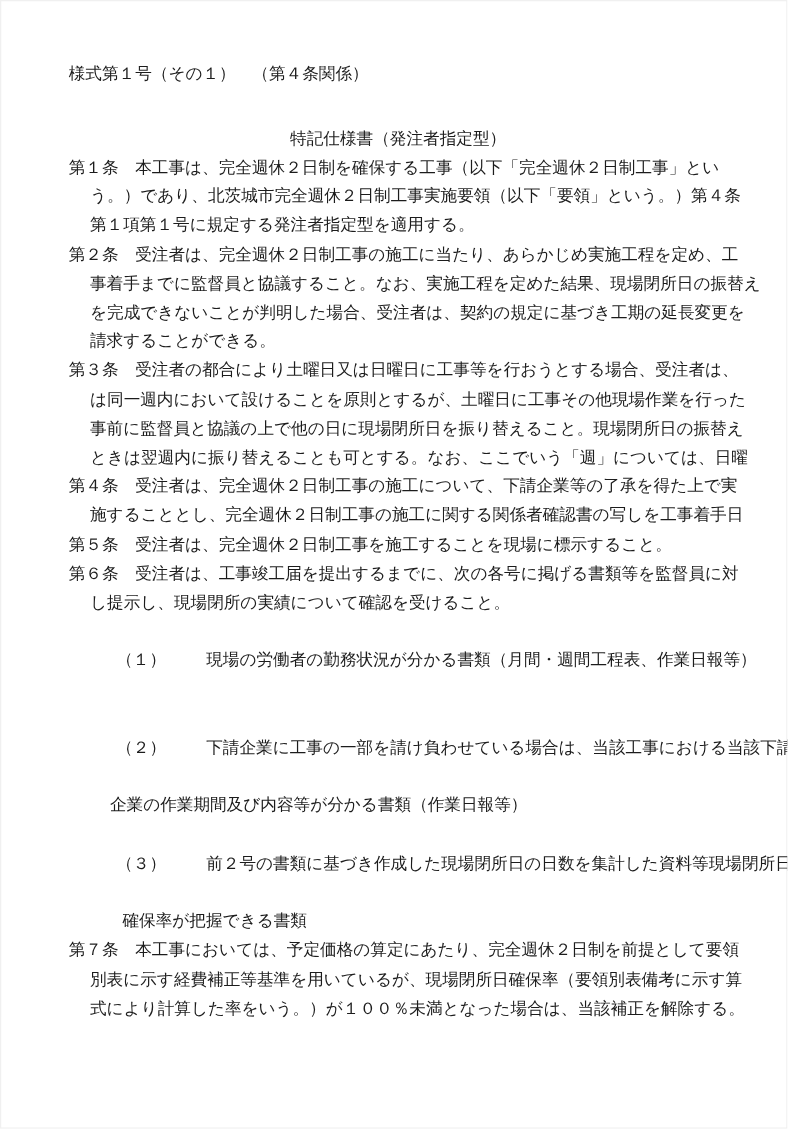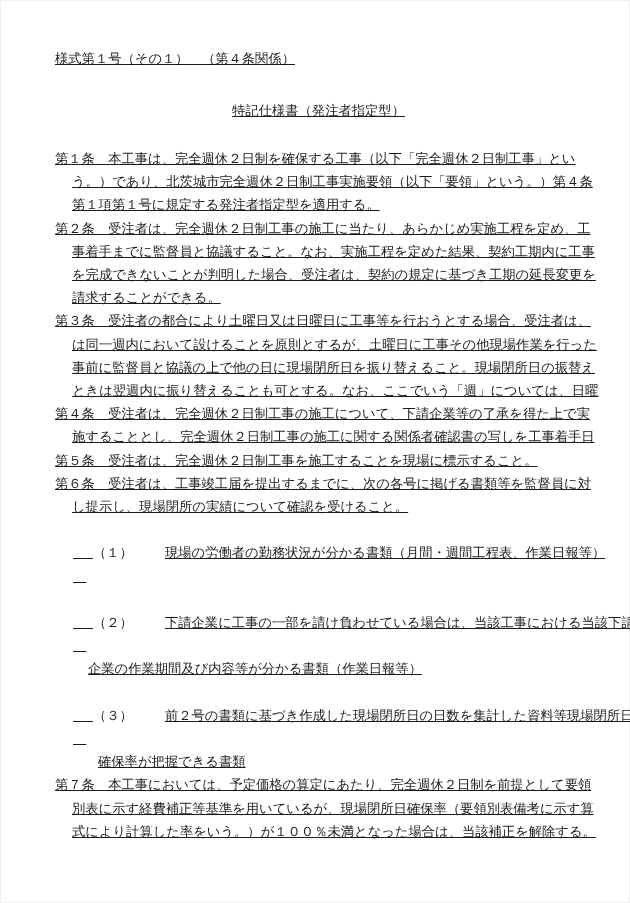--- a/index.html
+++ b/index.html
@@ -12,34 +12,32 @@
     width: 630px;
     height: 903px;
     box-sizing: border-box;
     background: #ffffff;
     color: #1c1c1c;
     font-family: "Liberation Serif", "DejaVu Serif", serif;
     font-size: 13.3px;
     padding: 47px 48px 0 55px;
     overflow: hidden;
     box-shadow: inset 0 0 0 1px #f0f0f0;
-    text-decoration: underline;
   }
   .form-number {
     line-height: 23px;
     white-space: pre;
   }
   .doc-title {
     margin-top: 29px;
     line-height: 23px;
     text-align: center;
     white-space: pre;
   }
   .doc-body {
-    margin-top: 25px;
   }
   .line {
     line-height: 23.2px;
     white-space: pre;
   }
   
   .l-first   { padding-left: 0; }
   .l-cont    { padding-left: 17px; }
   
   .l-item    { padding-left: 18px; }
@@ -59,21 +57,21 @@
 
   <div class="doc-title">特記仕様書（発注者指定型）</div>
 
   <div class="doc-body">
 
     <div class="line l-first">第１条　本工事は、完全週休２日制を確保する工事（以下「完全週休２日制工事」とい</div>
     <div class="line l-cont">う。）であり、北茨城市完全週休２日制工事実施要領（以下「要領」という。）第４条</div>
     <div class="line l-cont">第１項第１号に規定する発注者指定型を適用する。</div>
 
     <div class="line l-first">第２条　受注者は、完全週休２日制工事の施工に当たり、あらかじめ実施工程を定め、工</div>
-    <div class="line l-cont">事着手までに監督員と協議すること。なお、実施工程を定めた結果、契約工期内に工事</div>
+    <div class="line l-cont">事着手までに監督員と協議すること。なお、実施工程を定めた結果、現場閉所日の振替え</div>
     <div class="line l-cont">を完成できないことが判明した場合、受注者は、契約の規定に基づき工期の延長変更を</div>
     <div class="line l-cont">請求することができる。</div>
 
     <div class="line l-first">第３条　受注者の都合により土曜日又は日曜日に工事等を行おうとする場合、受注者は、</div>
     <div class="line l-cont">は同一週内において設けることを原則とするが、土曜日に工事その他現場作業を行った</div>
     <div class="line l-cont">事前に監督員と協議の上で他の日に現場閉所日を振り替えること。現場閉所日の振替え</div>
     <div class="line l-cont">ときは翌週内に振り替えることも可とする。なお、ここでいう「週」については、日曜</div>
 
     <div class="line l-first">第４条　受注者は、完全週休２日制工事の施工について、下請企業等の了承を得た上で実</div>
     <div class="line l-cont">施することとし、完全週休２日制工事の施工に関する関係者確認書の写しを工事着手日</div>

